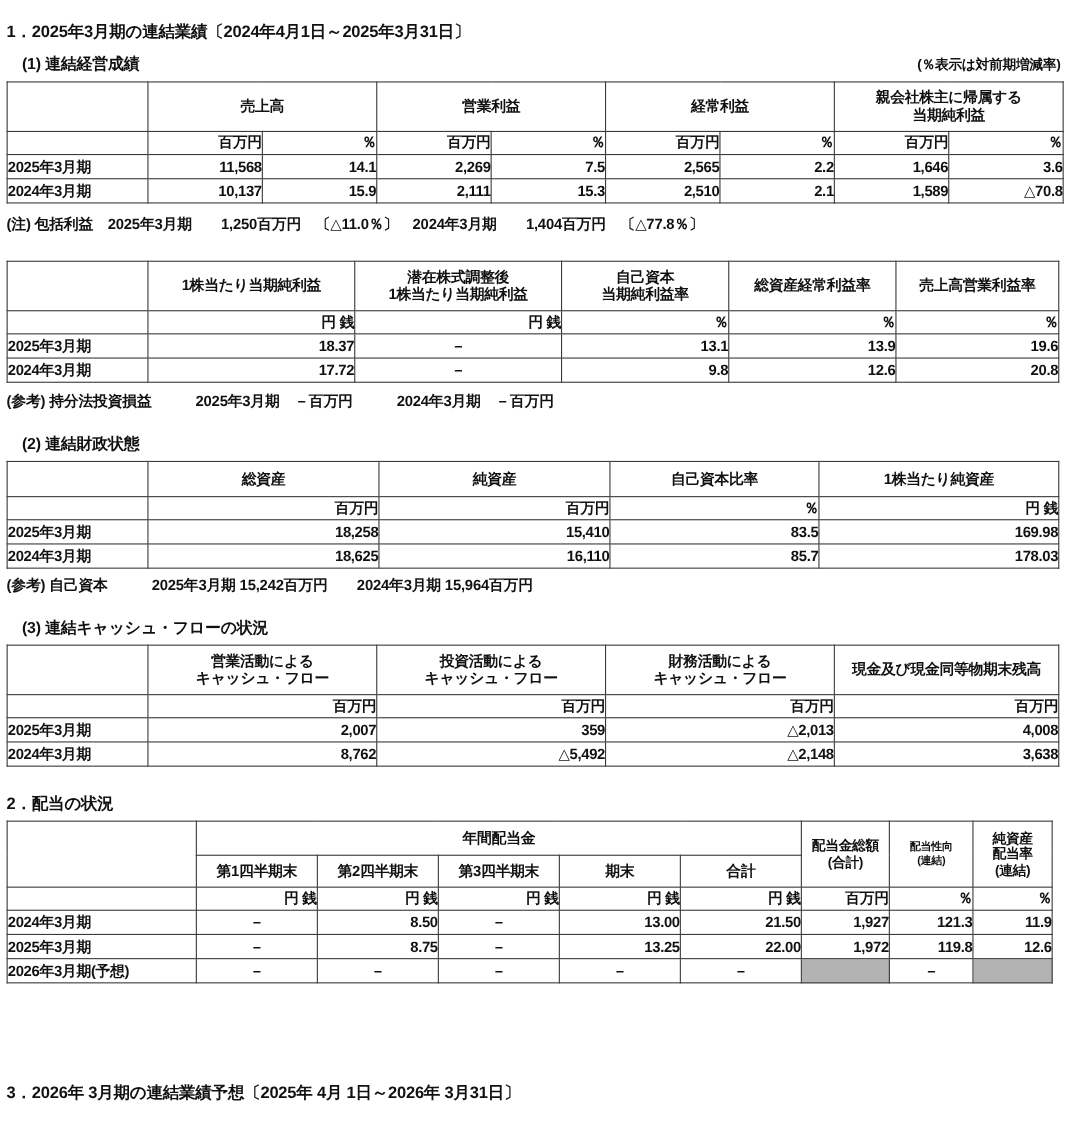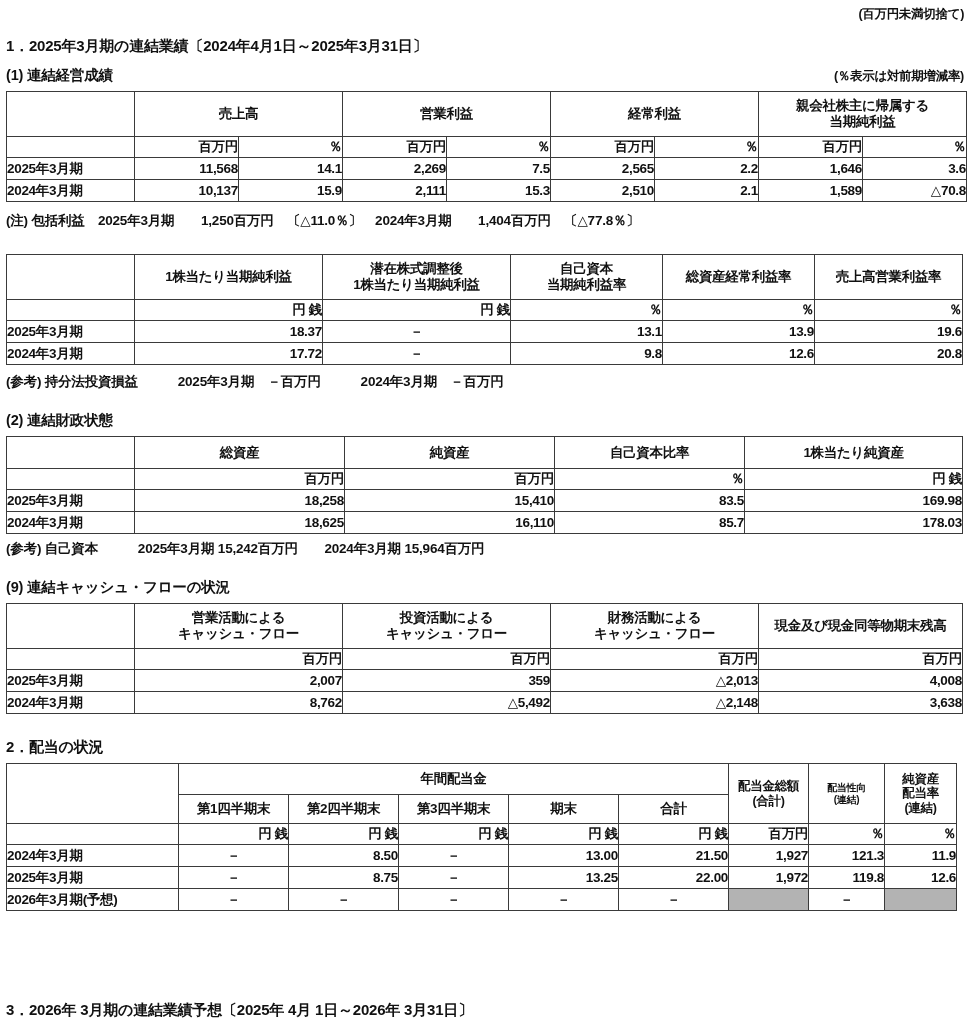--- a/index.html
+++ b/index.html
@@ -34,21 +34,21 @@
   .sec-title {
     font-size: 15px;
     font-weight: bold;
     letter-spacing: -0.2px;
     padding-left: 6px;
   }
   .sub-title {
     font-size: 14.5px;
     font-weight: bold;
     letter-spacing: -0.2px;
-    padding-left: 6px;
+    padding-left: 20px;
   }
   .title-row {
     display: flex;
     align-items: flex-end;
     justify-content: space-between;
   }
   .plain-line {
     font-size: 13.5px;
     font-weight: bold;
     letter-spacing: -0.2px;
@@ -118,21 +118,20 @@
   .spacer-24 { height: 24px; }
   .spacer-30 { height: 30px; }
   .spacer-40 { height: 40px; }
 </style>
 </head>
 <body>
 
 <div class="page">
 
   <div class="spacer-6"></div>
-  <div class="note-right">(百万円未満切捨て)</div>
 
   <div class="spacer-14"></div>
 
   <div class="sec-title">1．2025年3月期の連結業績〔2024年4月1日～2025年3月31日〕</div>
 
   <div class="spacer-10"></div>
 
   <div class="title-row">
     <div class="sub-title">(1) 連結経営成績</div>
     <div class="note-right">(％表示は対前期増減率)</div>
@@ -295,21 +294,21 @@
         <td class="num">178.03</td>
       </tr>
     </tbody>
   </table>
 
   <div class="spacer-6"></div>
   <div class="plain-line">(参考) 自己資本　　　2025年3月期 15,242百万円　　2024年3月期 15,964百万円</div>
 
   <div class="spacer-20"></div>
 
-  <div class="sub-title">(9) 連結キャッシュ・フローの状況</div>
+  <div class="sub-title">(3) 連結キャッシュ・フローの状況</div>
   <div class="spacer-6"></div>
 
   <table class="fin">
     <colgroup>
       <col style="width:128px">
         <col style="width:208px">
         <col style="width:208px">
       <col style="width:208px">
         <col style="width:204px">
     </colgroup>

